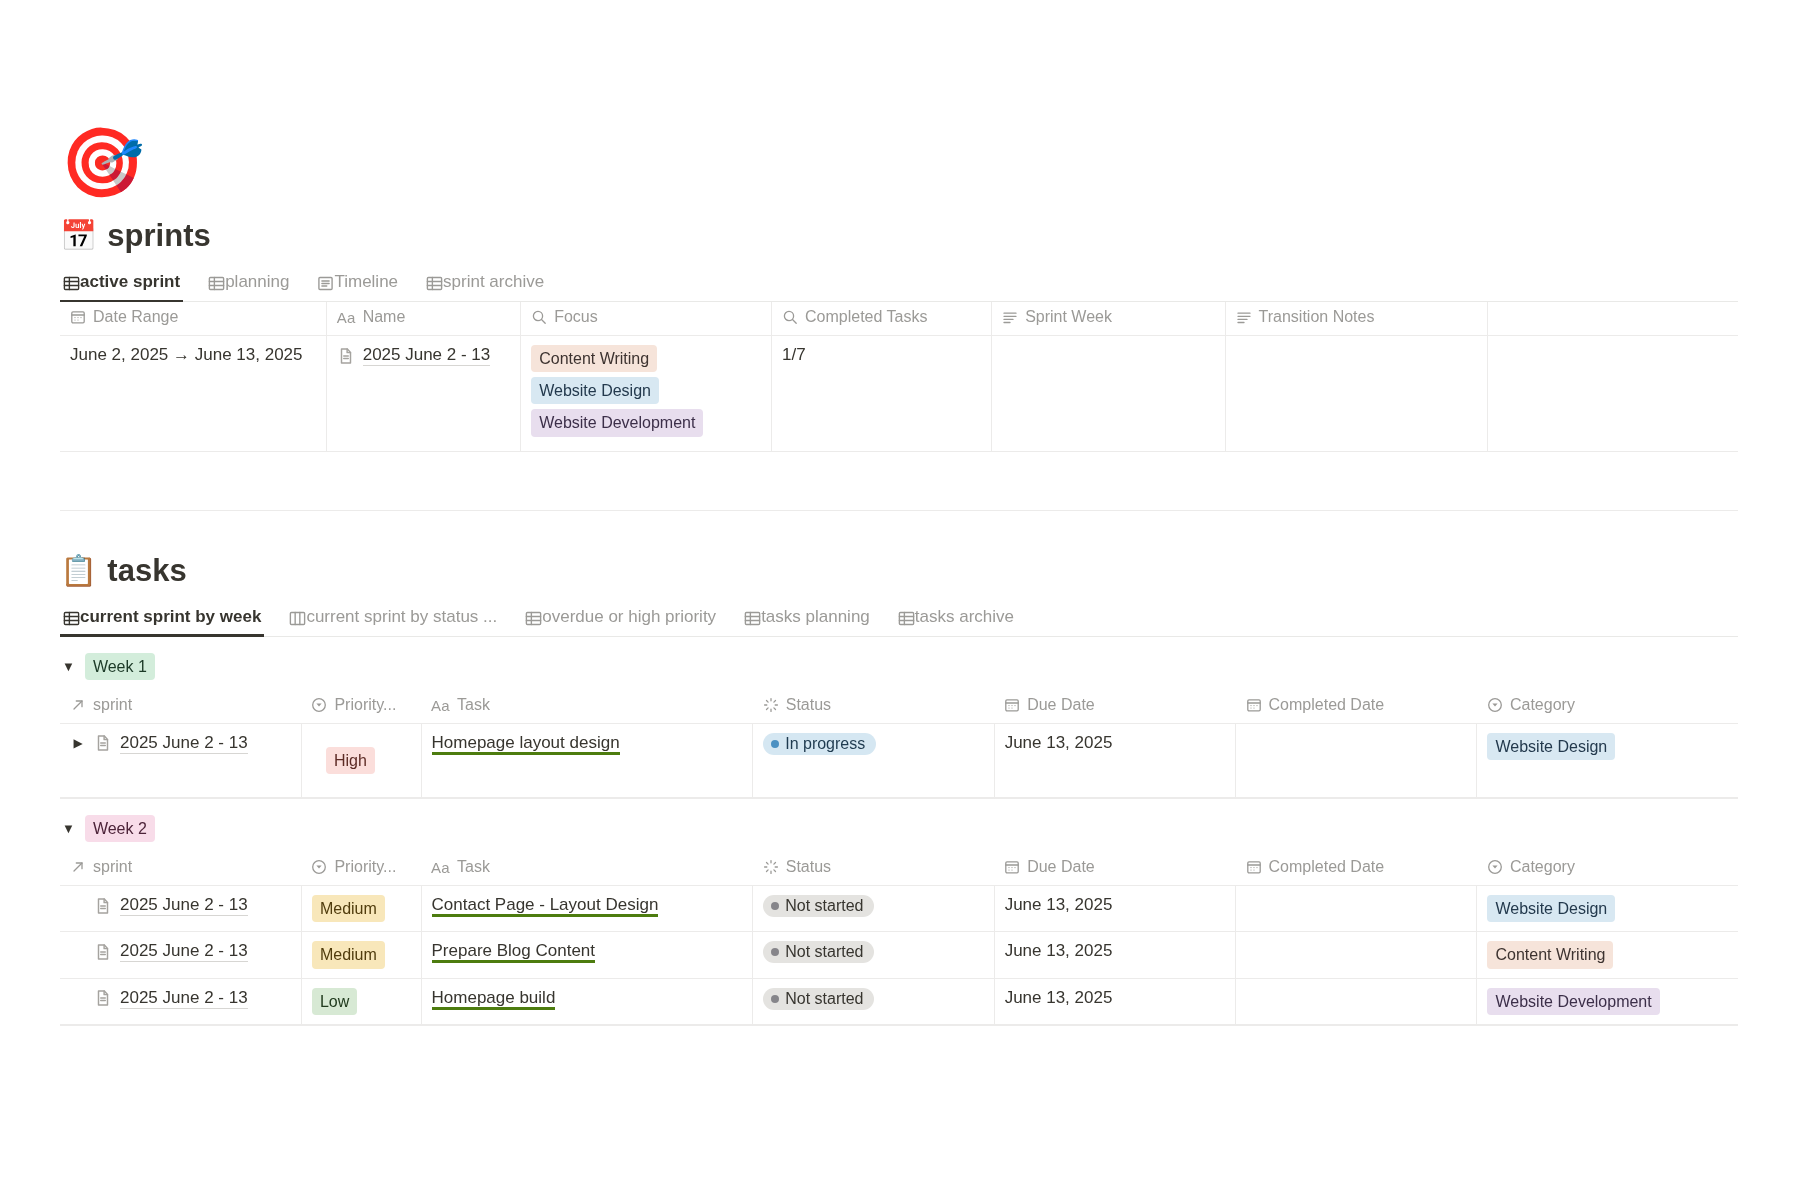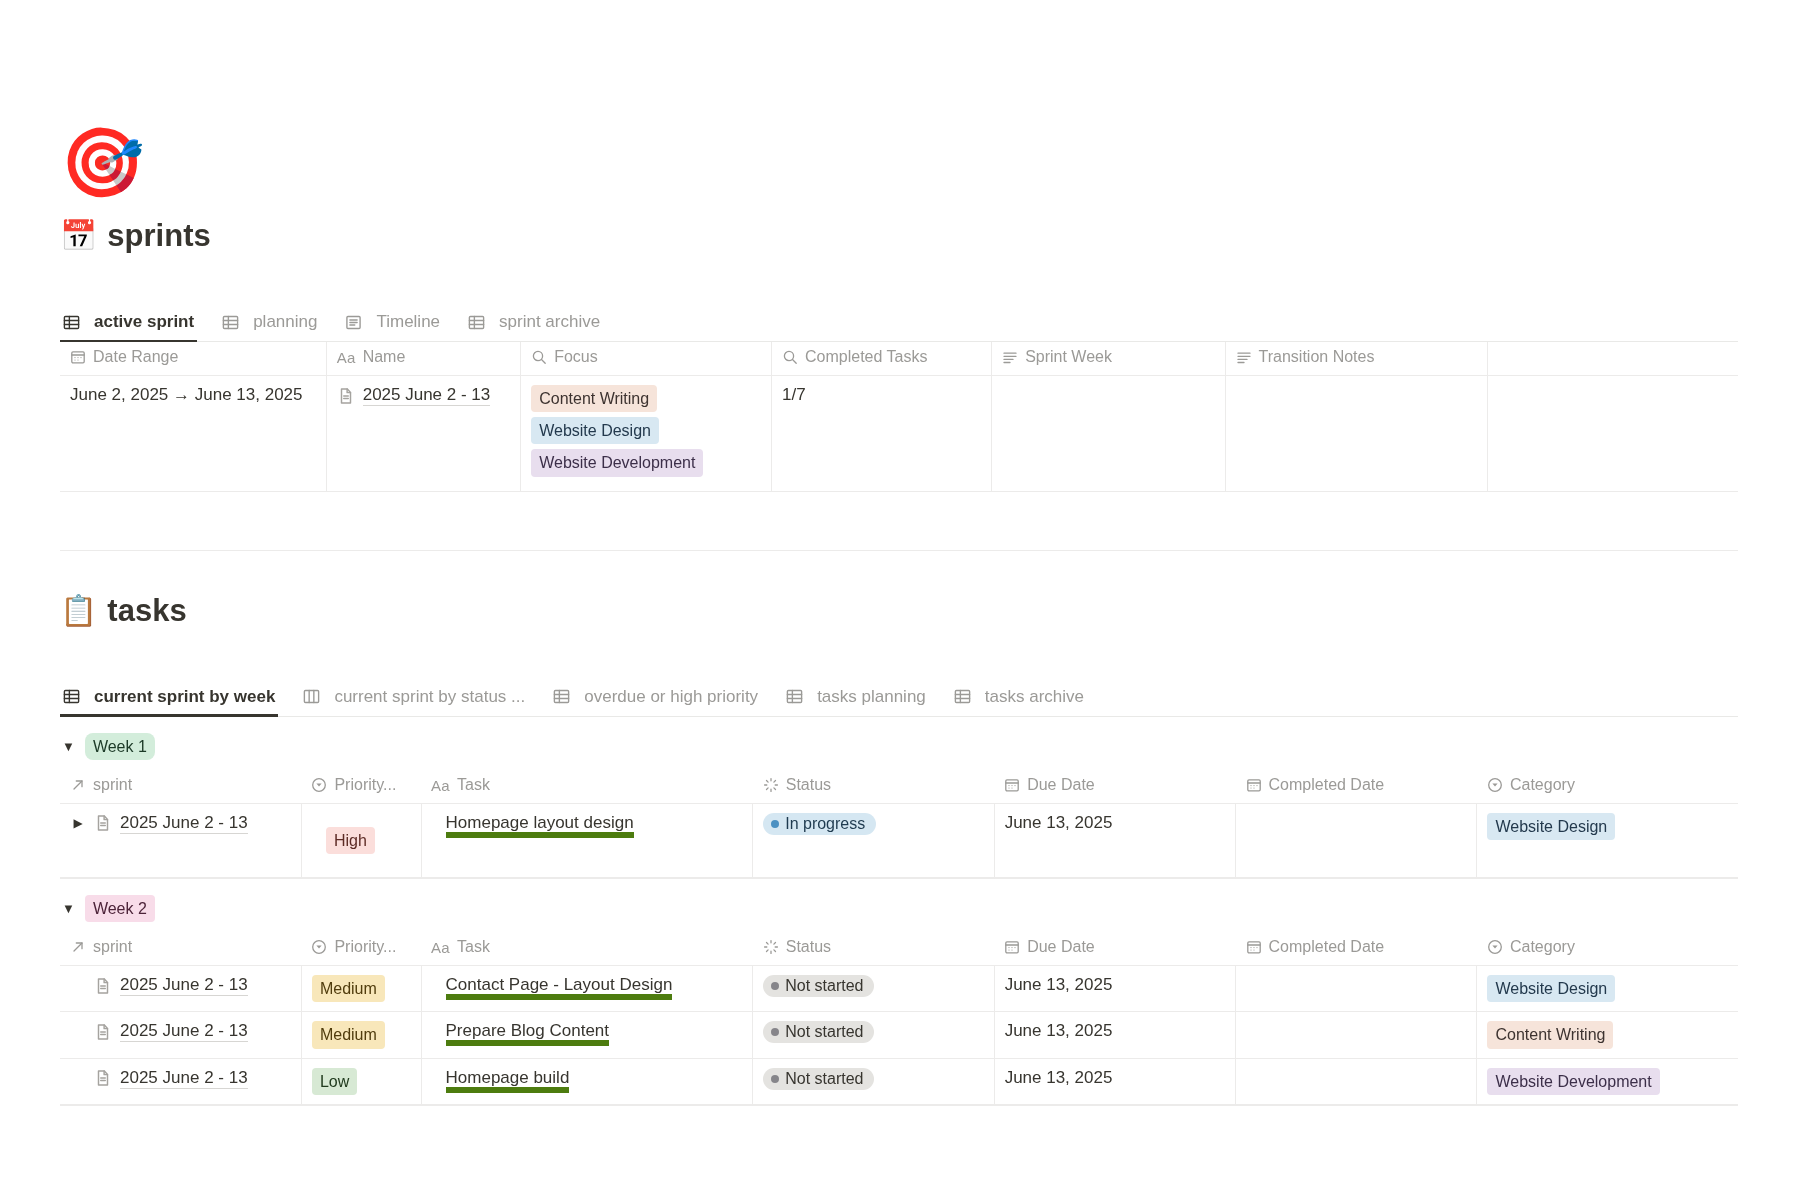--- a/index.html
+++ b/index.html
@@ -32,24 +32,24 @@
   .section-emoji { font-size: 30px; line-height: 1; }
   .section-title { font-size: 31px; font-weight: 700; color: #37352f; }
 
   
   .tabs {
     display: flex; align-items: flex-end; gap: 22px;
     border-bottom: 1px solid #e9e9e7;
     margin-bottom: 0;
   }
   .tab {
-    display: flex; align-items: center; gap: 14px;
+    display: flex; align-items: flex-end; gap: 0;
     padding: 4px 3px 9px 3px;
     font-size: 17px; color: #9b9a97; cursor: pointer;
-    position: relative; white-space: nowrap; margin-top: 40px;
+    position: relative; white-space: nowrap;
   }
   .tab.active { color: #37352f; font-weight: 600; }
   .tab.active::after {
     content: ""; position: absolute; left: 0; right: 0; bottom: -1px;
     height: 2.5px; background: #37352f;
   }
   .tico { width: 17px; height: 17px; flex: 0 0 17px; display:block; }
   .tico svg { display: block; }
 
   
@@ -80,35 +80,35 @@
   }
   .pill-tan    { background: #f6e4da; color: #3d3330; }
   .pill-blue   { background: #d8e8f2; color: #23394d; }
   .pill-purple { background: #e8deee; color: #3c2f49; }
   .pill-red    { background: #fbdedb; color: #5d2b25; }
   .pill-yellow { background: #f8e7ba; color: #503c0d; }
   .pill-green  { background: #d7e9d4; color: #213b1e; }
   .pill-gray   { background: #e4e3e0; color: #37352f; }
   .pill-lblue  { background: #d5e7f2; color: #1e3a4f; }
   .pill-pink   { background: #f8dce9; color: #4d2339; }
-  .pill-mgreen { background: #d3eddb; color: #1c3a27; border-radius: 8px; }
+  .pill-mgreen { background: #d3eddb; color: #1c3a27; }
 
   .status-pill { display: inline-flex; align-items: center; gap: 6px; border-radius: 14px; padding: 2px 11px 2px 8px; font-size: 16px; }
   .dot { width: 8px; height: 8px; border-radius: 50%; display: inline-block; }
   .dot-blue { background: #4a90c2; }
   .dot-gray { background: #86858a; }
 
   
   .relcell { display: flex; align-items: center; gap: 8px; text-align: right; }
   .dicon { width: 18px; height: 18px; flex: 0 0 18px; color: #a5a39f; display: block; }
   .dicon svg { display: block; }
   .rel-link {
     border-bottom: 1px solid #d7d6d3; cursor: pointer; font-size: 17px; color: #37352f;
   }
-  .task-link { border-bottom: 6px solid #4d7c0f; cursor: pointer; margin-left: 14px; }
+  .task-link { border-bottom: 3px solid #4d7c0f; cursor: pointer; }
 
   .toggle-arrow {
     width: 16px; flex: 0 0 16px; color: #37352f; font-size: 12px;
     display: inline-flex; align-items: center; justify-content: center;
   }
 
   
   .divider { height: 1px; background: #ecebea; margin: 58px 0 42px 0; }
 
   

